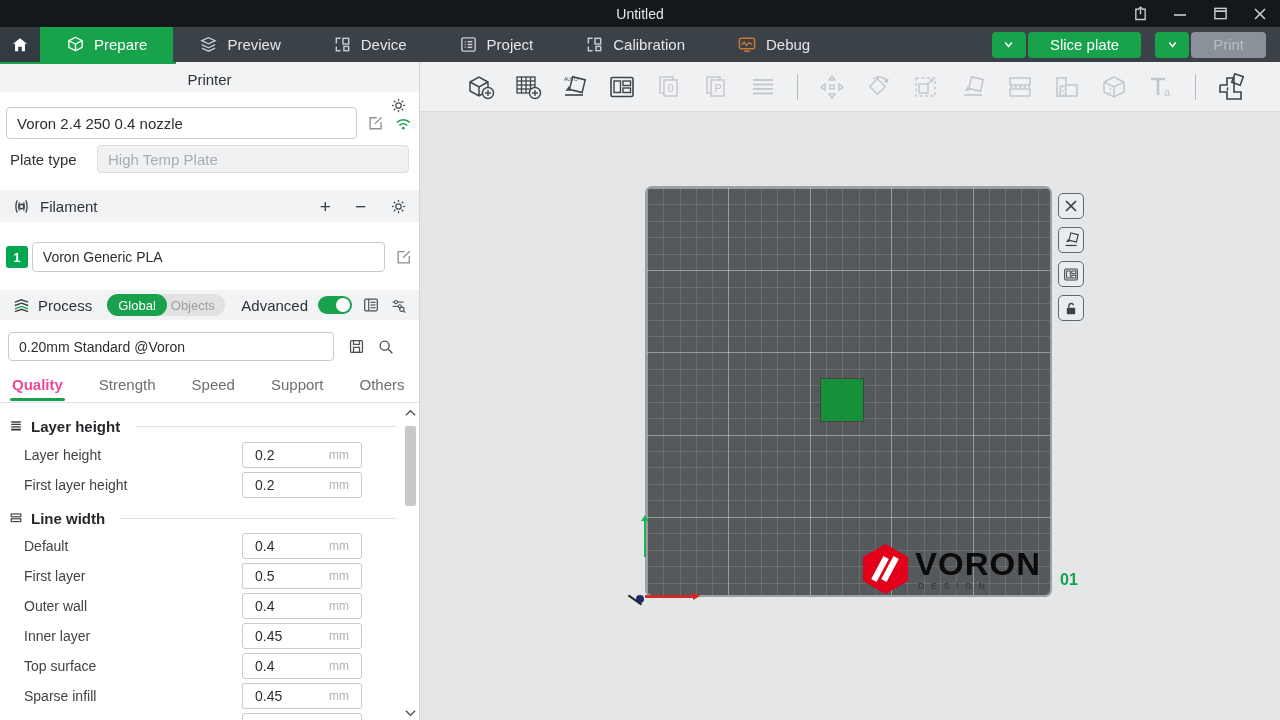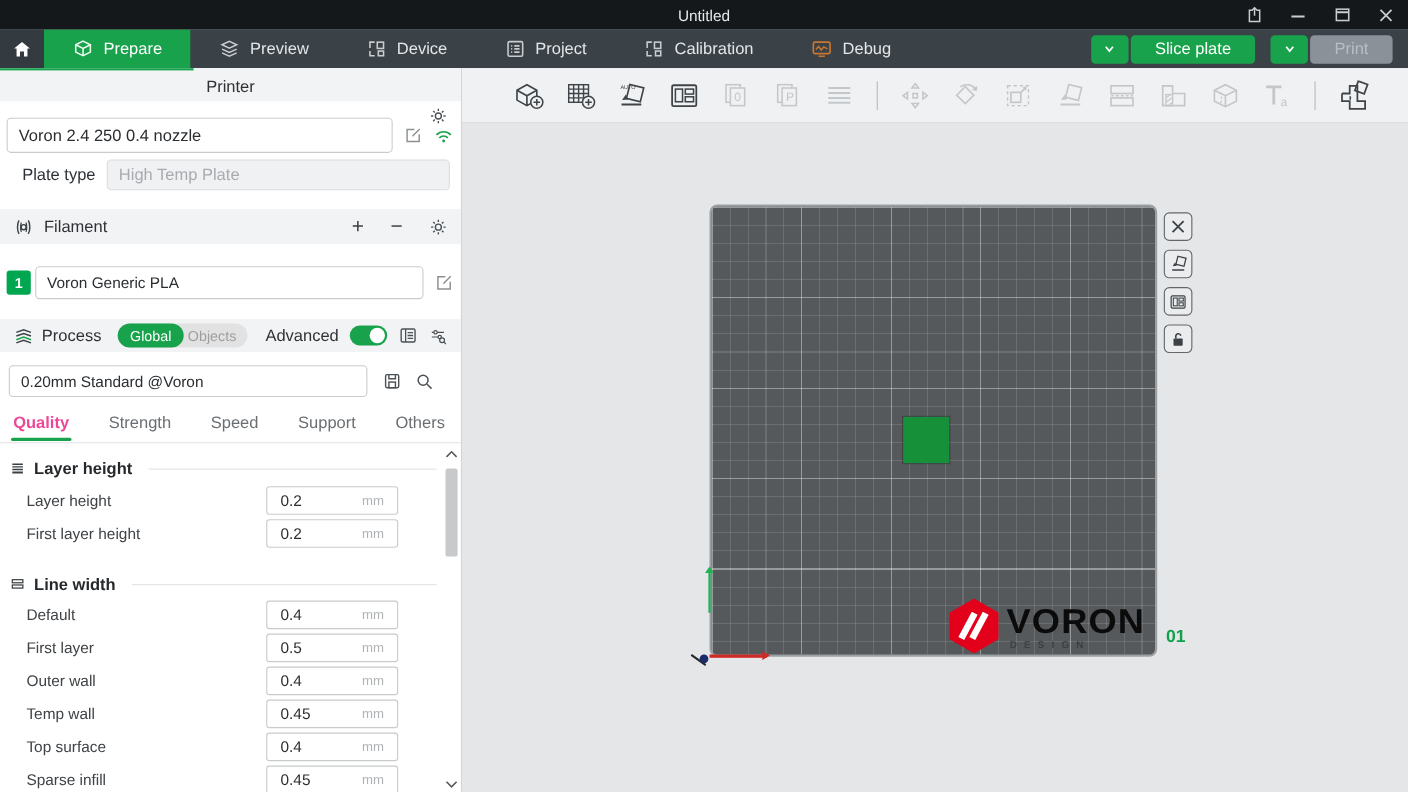--- a/index.html
+++ b/index.html
@@ -56,21 +56,21 @@
   .toggle .knob { position:absolute; right:2px; top:2px; width:14px; height:14px; background:#fff; border-radius:50%; }
 
   .ptabs { display:flex; align-items:flex-end; padding:0 12px; gap:0; }
   .ptab { font-size:15px; color:#6A6F73; padding:4px 0 8px; margin-right:36px; cursor:pointer; position:relative; }
   .ptab.active { color:#ec4899; font-weight:bold; }
   .ptab.active::after { content:""; position:absolute; left:-2px; right:-2px; bottom:0; height:3px; background:#18A24B; border-radius:2px; }
   .hdiv { position:absolute; left:0; right:0; height:1px; background:#E3E4E5; }
 
   .settings { position:absolute; left:0; right:0; top:342px; bottom:0; overflow:hidden; }
   .grp-head { display:flex; align-items:center; gap:7px; padding-left:8px; height:28px; margin-top:8px; }
-  .grp-head.second { height:26px; margin-top:18px; }
+  .grp-head.second { height:26px; margin-top:5px; }
   .grp-title { font-size:15px; font-weight:bold; color:#26292C; white-space:nowrap; }
   .grp-rule { flex:1; height:1px; background:#E2E3E4; margin:0 22px 0 8px; }
   .srow { display:flex; align-items:center; height:30px; padding-left:24px; padding-right:57px; }
   .srow .lbl { font-size:14px; color:#3F4346; }
   .inp { margin-left:auto; width:120px; height:26px; border:1px solid #C8CACC; border-radius:3px; background:#fff; display:flex; align-items:center; padding:0 12px; }
   .inp .val { font-size:14px; color:#2A2E32; }
   .inp .unit { margin-left:auto; font-size:12px; color:#AFB3B6; }
   .scrollbar { position:absolute; right:1px; top:2px; bottom:0; width:15px; display:flex; flex-direction:column; align-items:center; }
   .sb-arrow { color:#55595C; height:14px; display:flex; align-items:center; cursor:pointer; }
   .sb-track { flex:1; width:13px; position:relative; }
@@ -291,21 +291,21 @@
         <path d="M16 9 V16.5 H3.5 V4 H11" fill="none" stroke="currentColor" stroke-width="1.5"></path>
         <line x1="9" y1="11" x2="16.5" y2="3.5" stroke="currentColor" stroke-width="1.5"></line>
       </svg>
     <svg style="margin-left:10px; color:#18A24B;" width="19" height="17" viewBox="0 0 20 18">
         <path d="M3 8 C7 4 13 4 17 8" fill="none" stroke="currentColor" stroke-width="1.6"></path>
         <path d="M5.8 11 C8.2 8.6 11.8 8.6 14.2 11" fill="none" stroke="currentColor" stroke-width="1.6"></path>
         <circle cx="10" cy="14" r="1.4" fill="currentColor"></circle>
       </svg>
   </div>
   <div class="sb-abs" style="top:83px; height:28px; display:flex; align-items:center;">
-    <span class="row-label" style="padding-left:10px; width:97px;text-align:center;">Plate type</span>
+    <span class="row-label" style="padding-left:10px; width:97px;">Plate type</span>
     <div class="combo gray" style="width:312px; height:28px;">
       <span>High Temp Plate</span>
     </div>
   </div>
 
   <div class="sb-abs sec-head" style="top:128px; height:32px;">
     <svg class="sec-icon" width="19" height="19" viewBox="0 0 20 20">
         <circle cx="10" cy="10" r="2.4" fill="none" stroke="currentColor" stroke-width="1.4"></circle>
         <path d="M5.6 3.5 C3.6 6.5 3.6 13.5 5.6 16.5" fill="none" stroke="currentColor" stroke-width="1.4"></path>
         <path d="M14.4 3.5 C16.4 6.5 16.4 13.5 14.4 16.5" fill="none" stroke="currentColor" stroke-width="1.4"></path>
@@ -445,21 +445,21 @@
         </div>
     </div>
     <div class="srow">
       <span class="lbl">Outer wall</span>
       <div class="inp">
           <span class="val">0.4</span>
           <span class="unit">mm</span>
         </div>
     </div>
     <div class="srow">
-      <span class="lbl">Temp wall</span>
+      <span class="lbl">Inner layer</span>
       <div class="inp">
           <span class="val">0.45</span>
           <span class="unit">mm</span>
         </div>
     </div>
     <div class="srow">
       <span class="lbl">Top surface</span>
       <div class="inp">
           <span class="val">0.4</span>
           <span class="unit">mm</span>

